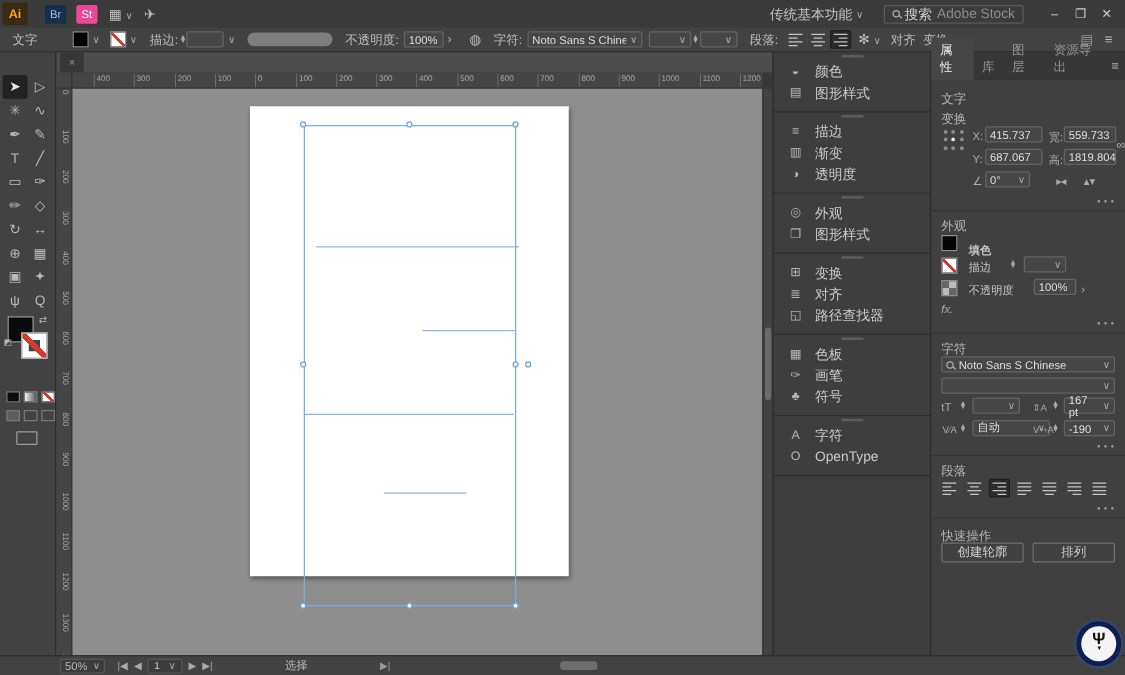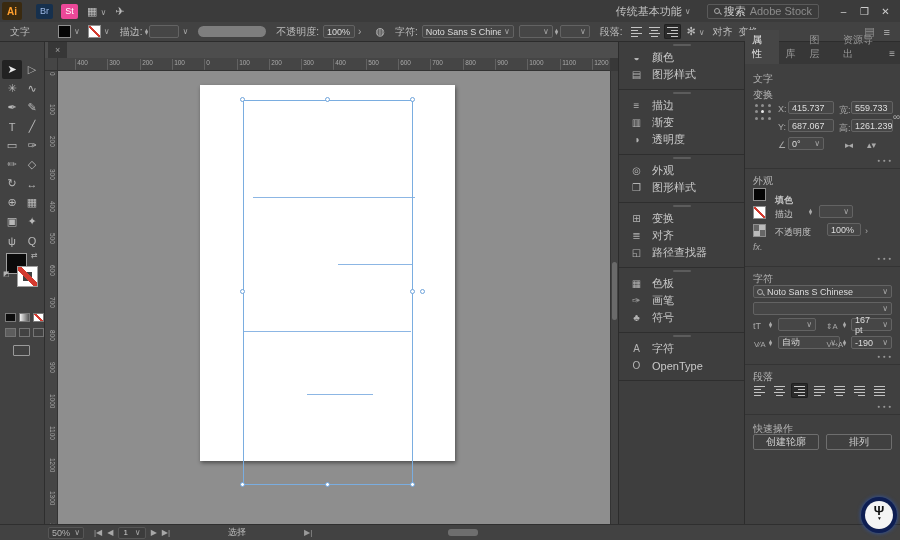--- a/index.html
+++ b/index.html
@@ -428,21 +428,21 @@
         <i></i>
         <i></i>
     </div>
     <span class="plbl" style="left:33px;top:62px;">X:</span>
     <span class="fld pfld" style="left:43px;top:59px;width:46px;">415.737</span>
     <span class="plbl" style="left:94px;top:62px;">宽:</span>
     <span class="fld pfld" style="left:106px;top:59px;width:42px;">559.733</span>
     <span class="plbl" style="left:33px;top:80px;">Y:</span>
     <span class="fld pfld" style="left:43px;top:77px;width:46px;">687.067</span>
     <span class="plbl" style="left:94px;top:80px;">高:</span>
-    <span class="fld pfld" style="left:106px;top:77px;width:42px;">1261.239</span>
+    <span class="fld pfld" style="left:106px;top:77px;width:42px;">1819.804</span>
     <span class="plbl" style="left:148px;top:69px;font-size:10px;">∞</span>
     <span class="plbl" style="left:33px;top:98px;">∠</span>
     <span class="fld pfld" style="left:43px;top:95px;width:36px;justify-content:space-between;">
         <span>0°</span>
         <span class="chev">∨</span>
       </span>
     <span class="plbl" style="left:100px;top:98px;letter-spacing:-1px;">▸◂</span>
     <span class="plbl" style="left:122px;top:98px;">▴▾</span>
     <span class="more" style="top:114px;transform:scale(.6);transform-origin:right;">● ● ●</span>
     <div class="divider" style="top:126px;"></div>

